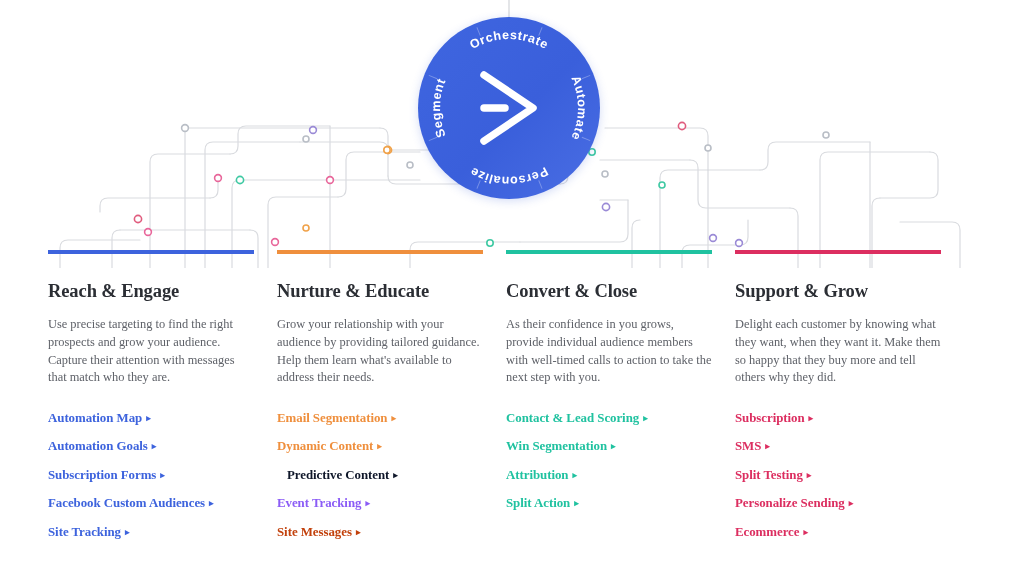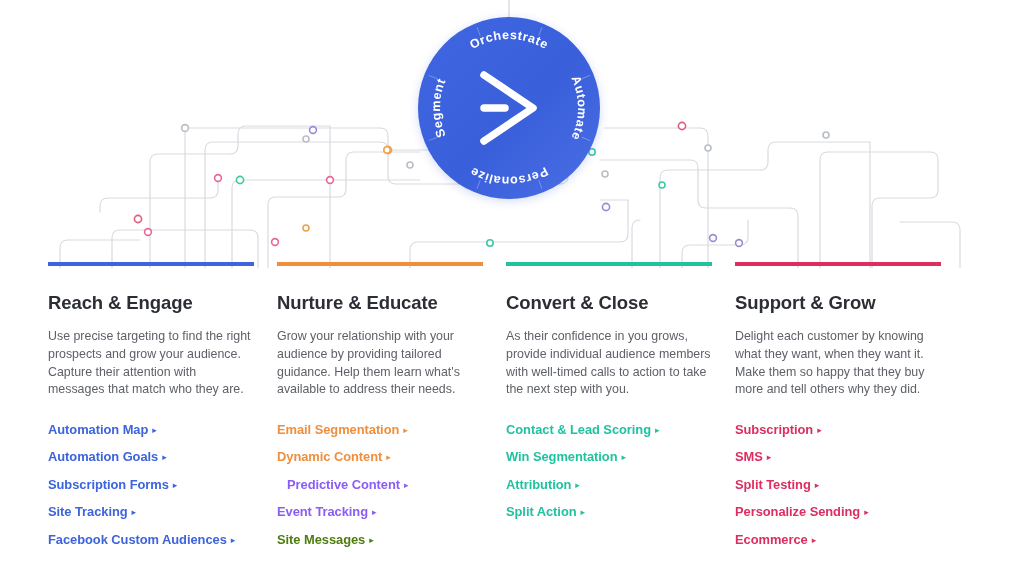--- a/index.html
+++ b/index.html
@@ -78,23 +78,24 @@
     left: 47px;
     top: 46px;
     width: 90px;
     height: 90px;
   }
 
   
   #columns {
     position: absolute;
     left: 0;
-    top: 262px;
+    top: 250px;
     width: 1024px;
     height: 310px;
+    font-family: Liberation Serif, serif;
   }
   .col {
     position: absolute;
     top: 0;
     width: 206px;
   }
   .col-0 { left: 48px; }
   .col-1 { left: 277px; }
   .col-2 { left: 506px; }
   .col-3 { left: 735px; }
@@ -274,35 +275,35 @@
   <div id="columns">
 
     <div class="col col-0">
       <div class="rule" style="background-color: rgb(61, 99, 221);"></div>
       <h2 class="col-title">Reach &amp; Engage</h2>
       <p class="col-desc">Use precise targeting to find the right prospects and grow your audience. Capture their attention with messages that match who they are.</p>
       <ul class="link-list">
         <li><a class="link-item" href="#" style="color: rgb(61, 99, 221);"><span>Automation Map</span><span class="caret">▸</span></a></li>
         <li><a class="link-item" href="#" style="color: rgb(61, 99, 221);"><span>Automation Goals</span><span class="caret">▸</span></a></li>
         <li><a class="link-item" href="#" style="color: rgb(61, 99, 221);"><span>Subscription Forms</span><span class="caret">▸</span></a></li>
+        <li><a class="link-item" href="#" style="color: rgb(61, 99, 221);"><span>Facebook Custom Audiences</span><span class="caret">▸</span></a></li>
         <li><a class="link-item" href="#" style="color: rgb(61, 99, 221);"><span>Site Tracking</span><span class="caret">▸</span></a></li>
-        <li><a class="link-item" href="#" style="color: rgb(61, 99, 221);"><span>Facebook Custom Audiences</span><span class="caret">▸</span></a></li>
       </ul>
     </div>
 
     <div class="col col-1">
       <div class="rule" style="background-color: rgb(239, 143, 61);"></div>
       <h2 class="col-title">Nurture &amp; Educate</h2>
       <p class="col-desc">Grow your relationship with your audience by providing tailored guidance. Help them learn what's available to address their needs.</p>
       <ul class="link-list">
         <li><a class="link-item" href="#" style="color: rgb(239, 143, 61);"><span>Email Segmentation</span><span class="caret">▸</span></a></li>
         <li><a class="link-item" href="#" style="color: rgb(239, 143, 61);"><span>Dynamic Content</span><span class="caret">▸</span></a></li>
-        <li><a class="link-item" href="#" style="color: #8b5cf6; padding-left: 10px;"><span>Predictive Content</span><span class="caret">▸</span></a></li>
+        <li><a class="link-item" href="#" style="color: #0f172a; padding-left: 10px;"><span>Predictive Content</span><span class="caret">▸</span></a></li>
         <li><a class="link-item" href="#" style="color: #8b5cf6;"><span>Event Tracking</span><span class="caret">▸</span></a></li>
-        <li><a class="link-item" href="#" style="color: #4d7c0f;"><span>Site Messages</span><span class="caret">▸</span></a></li>
+        <li><a class="link-item" href="#" style="color: #c2410c;"><span>Site Messages</span><span class="caret">▸</span></a></li>
       </ul>
     </div>
 
     <div class="col col-2">
       <div class="rule" style="background-color: rgb(32, 194, 160);"></div>
       <h2 class="col-title">Convert &amp; Close</h2>
       <p class="col-desc">As their confidence in you grows, provide individual audience members with well-timed calls to action to take the next step with you.</p>
       <ul class="link-list">
         <li><a class="link-item" href="#" style="color: rgb(32, 194, 160);"><span>Contact &amp; Lead Scoring</span><span class="caret">▸</span></a></li>
         <li><a class="link-item" href="#" style="color: rgb(32, 194, 160);"><span>Win Segmentation</span><span class="caret">▸</span></a></li>

